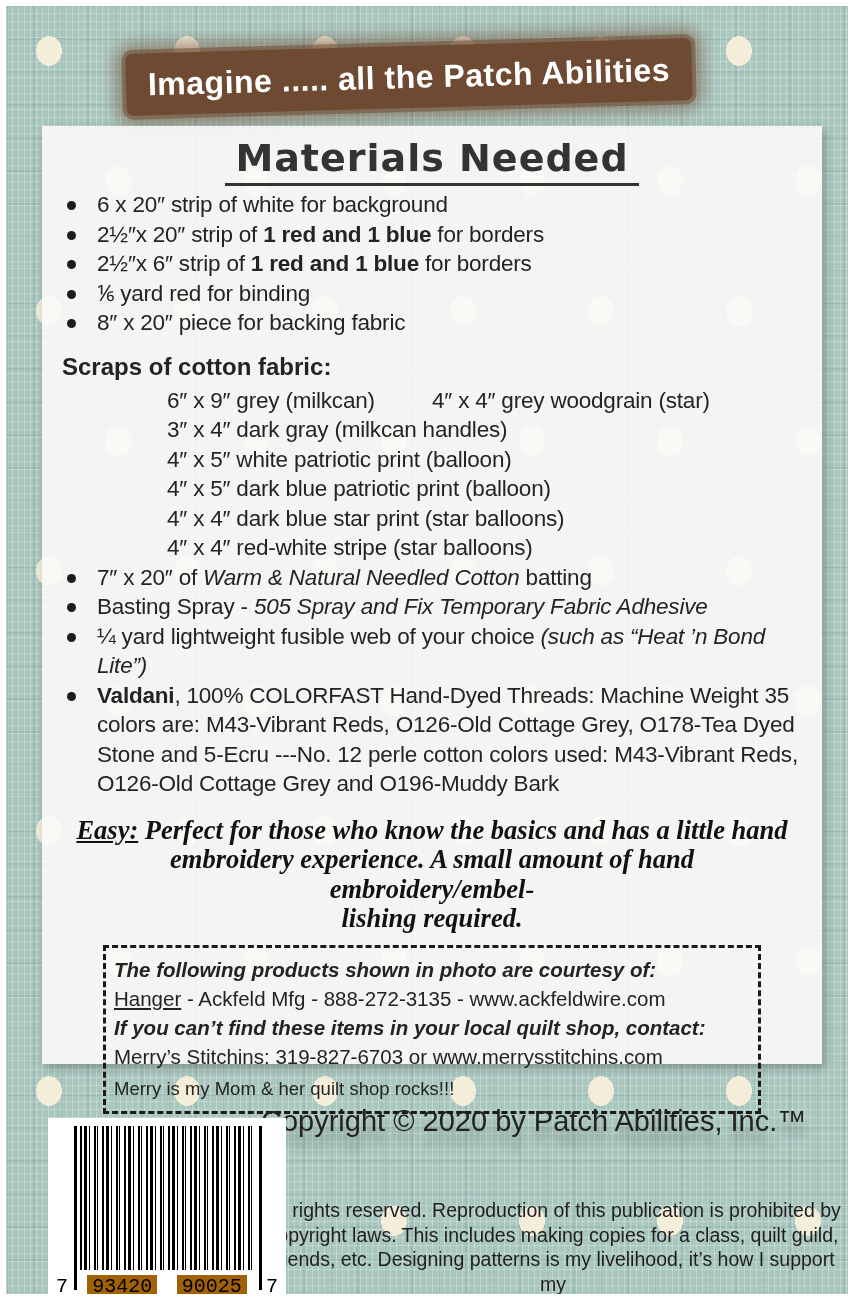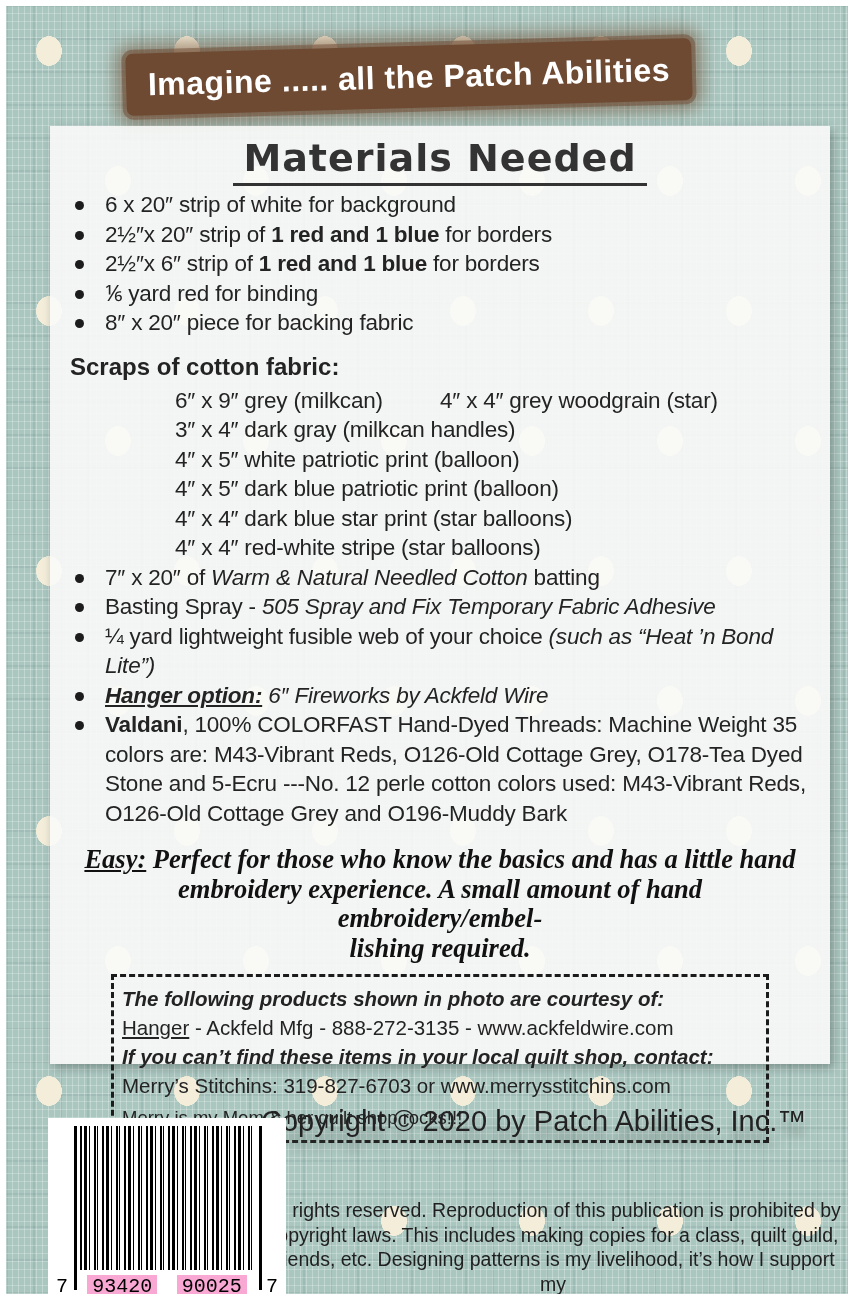--- a/index.html
+++ b/index.html
@@ -19,21 +19,21 @@
     background-position:-26px -20px,43px 110px,0 0,0 0,0 0,0 0;
   }
   .banner{
     position:absolute;left:120px;top:40px;width:566px;height:62px;
     background:#6e4a33;border-radius:7px;transform:rotate(-1.6deg);
     box-shadow:0 0 0 4px rgba(110,74,49,.5),0 0 16px 10px rgba(110,74,49,.55);
     display:flex;align-items:center;justify-content:center;
   }
   .banner-text{color:#fff;font-size:32px;font-weight:700;letter-spacing:.5px;white-space:nowrap;}
   .panel{
-    position:absolute;left:44px;top:120px;width:780px;height:938px;box-sizing:border-box;
+    position:absolute;left:36px;top:120px;width:780px;height:938px;box-sizing:border-box;
     background:rgba(250,250,248,.9);padding:10px 20px;
     box-shadow:3px 4px 9px rgba(60,70,68,.4);
   }
   .mat-heading{text-align:center;margin:0 0 4px 0;}
   .mat-heading span{
     display:inline-block;font-family:"DejaVu Sans",sans-serif;font-size:38px;font-weight:700;
     letter-spacing:1px;border-bottom:3px solid #333;padding:0 10px 3px;color:#333;
   }
   ul.blist{list-style:none;margin:0;padding:0;font-size:22.5px;line-height:29.5px;letter-spacing:-.2px;}
   ul.blist li{position:relative;padding-left:35px;}
@@ -77,21 +77,21 @@
       #000 14px 16px,#fff 16px 17px,#000 17px 18px,#fff 18px 22px);
   }
   .bars::before,.bars::after{content:"";position:absolute;top:0;bottom:-20px;width:3px;background:#000;}
   .bars::before{left:-6px;}
   .bars::after{right:-6px;}
   .digits{
     position:absolute;left:0;right:0;bottom:2px;display:flex;align-items:flex-end;
     justify-content:space-between;padding:0 8px;
     font-family:"Liberation Mono",monospace;font-size:20px;color:#000;
   }
-  .digits .grp{background:#f9a8d4;padding:0 5px;}
+  .digits .grp{background:#a16207;padding:0 5px;}
 </style>
 </head>
 <body>
 
 <div class="page">
 
   <div class="banner">
     <span class="banner-text">Imagine ..... all the Patch Abilities</span>
   </div>
 
@@ -128,21 +128,20 @@
         </div>
         <div class="scrap-row">
           <span class="scrap-left">4″ x 4″ red-white stripe (star balloons)</span>
         </div>
       </div>
 
     <ul class="blist list2">
         <li><span>7″ x 20″ of </span><span class="i">Warm &amp; Natural Needled Cotton</span><span> batting</span></li>
         <li><span>Basting Spray - </span><span class="i">505 Spray and Fix Temporary Fabric Adhesive</span></li>
         <li><span>¼ yard lightweight fusible web of your choice </span><span class="i">(such as “Heat ’n Bond Lite”)</span></li>
-        <li><span class="b i u">Hanger option:</span><span>  </span><span class="i">6″  Fireworks by Ackfeld Wire</span></li>
         <li><span class="b">Valdani</span><span>, 100% COLORFAST Hand-Dyed Threads: Machine Weight 35</span><br><span>colors are: M43-Vibrant Reds, O126-Old Cottage Grey, O178-Tea Dyed</span><br><span>Stone and 5-Ecru   ---No. 12 perle cotton colors used: M43-Vibrant Reds,</span><br><span>O126-Old Cottage Grey and O196-Muddy Bark</span></li>
       </ul>
 
     <div class="easy"><span class="u">Easy:</span><span> Perfect for those who know the basics and has a little hand</span><br><span>embroidery experience. A small amount of hand embroidery/embel-</span><br><span>lishing required.</span></div>
 
     <div class="courtesy">
         <div class="cline it"><span>The following products shown in photo are courtesy of:</span></div>
         <div class="cline "><span class="u">Hanger</span><span> - Ackfeld Mfg - 888-272-3135 - www.ackfeldwire.com</span></div>
         <div class="cline it"><span>If you can’t find these items in your local quilt shop, contact:</span></div>
         <div class="cline "><span>Merry’s Stitchins:  319-827-6703 or www.merrysstitchins.com</span></div>

